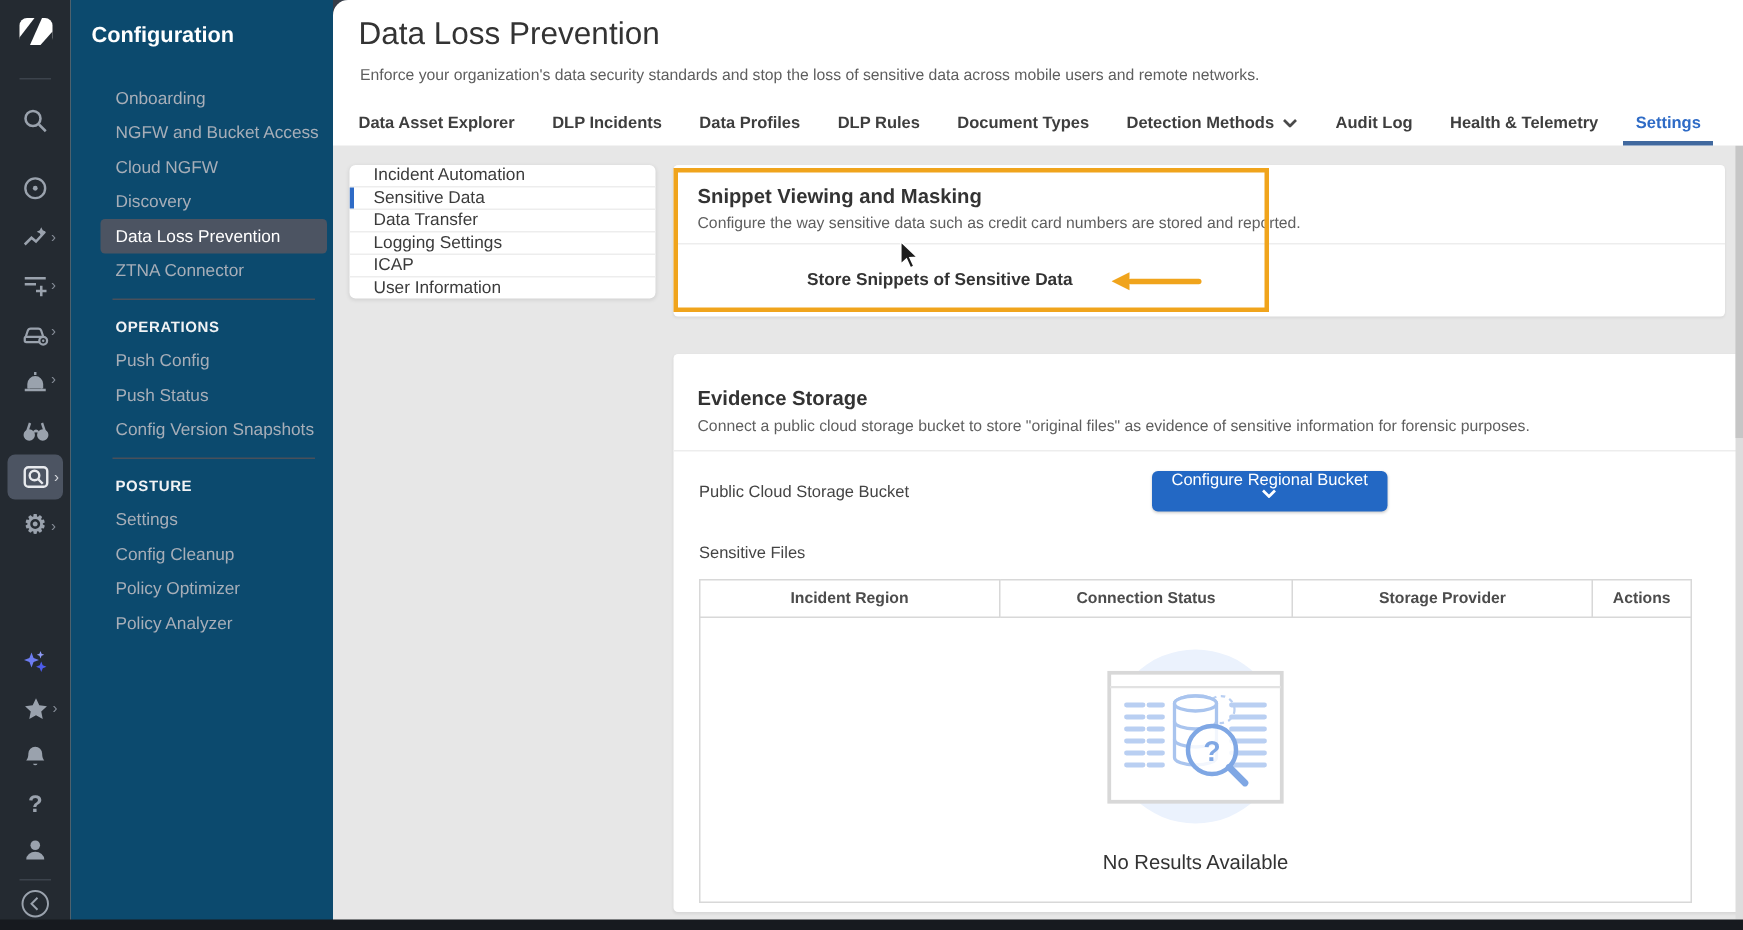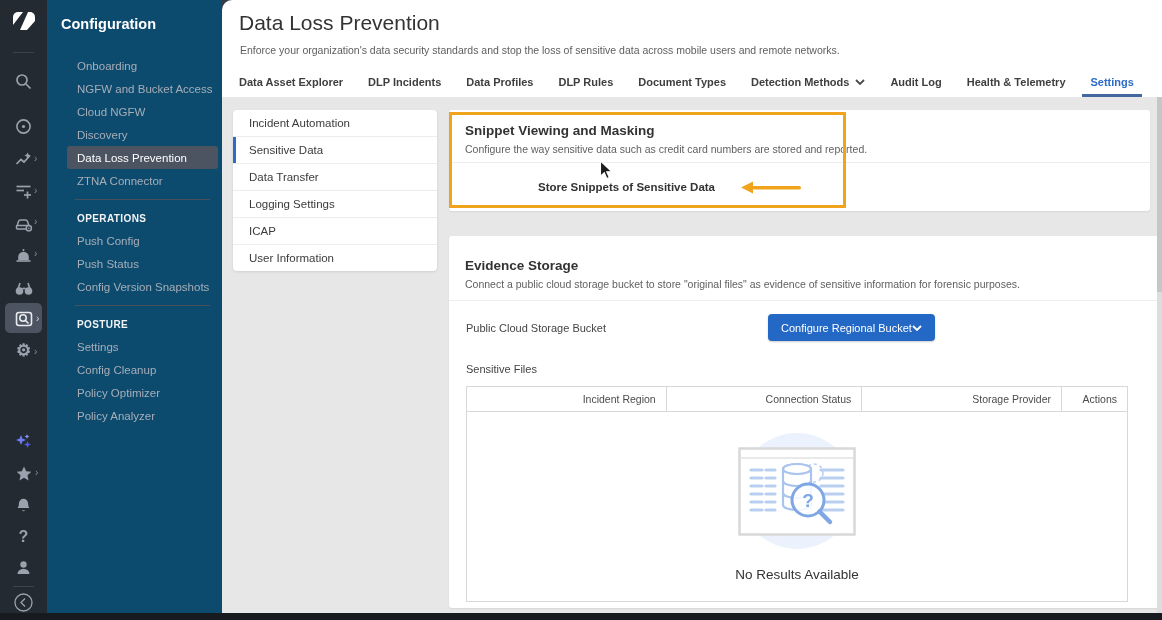--- a/index.html
+++ b/index.html
@@ -33,42 +33,42 @@
   .page-subtitle { position:absolute; left:18px; top:44px; font-size:10.5px; color:#5e5e5e; }
   .tabs { position:absolute; left:17px; right:28px; bottom:0; height:31px; display:flex; justify-content:space-between; align-items:center; }
   .tab { position:relative; height:100%; display:flex; align-items:center; gap:6px; font-size:11px; font-weight:bold; color:#3e3e3e; cursor:pointer; white-space:nowrap; }
   .tab.active { color:#2e6bc6; }
   .tab.active::after { content:''; position:absolute; left:-8px; right:-8px; bottom:0; height:3px; background:#41699f; }
   .content { position:absolute; left:0; right:0; top:97px; bottom:7px; background:#e7e7e7; z-index:1; }
   .scroll-track { position:absolute; right:0; top:0; bottom:0; width:5px; background:#dddddd; }
   .scroll-thumb { position:absolute; right:0; top:0; width:5px; height:195px; background:#c6c6c6; }
   
   .subnav { position:absolute; left:11px; top:13px; width:204px; background:#ffffff; border-radius:4px; box-shadow:0 1px 3px rgba(0,0,0,.10); overflow:hidden; }
-  .subnav-item { position:relative; padding:7px 16px; font-size:11.5px; color:#3b3b3b; border-bottom:1px solid #ededed; cursor:pointer; }
+  .subnav-item { position:relative; padding:1px 16px; font-size:11.5px; color:#3b3b3b; border-bottom:1px solid #ededed; cursor:pointer; }
   .subnav-item:last-child { border-bottom:none; }
   .subnav-item.active::before { content:''; position:absolute; left:0; top:0; bottom:0; width:3px; background:#2e6bc6; }
   
   .snippet-card { position:absolute; left:227px; top:13px; width:701px; height:101px; background:#ffffff; border-radius:3px; box-shadow:0 1px 2px rgba(0,0,0,.07); }
   .snippet-title { position:absolute; left:16px; top:13px; font-size:13.5px; font-weight:bold; color:#333333; }
   .snippet-desc { position:absolute; left:16px; top:33px; font-size:10.5px; color:#5f5f5f;text-align:right; }
   .snippet-divider { position:absolute; left:0; right:0; top:52px; height:1px; background:#ededed; }
   .snippet-row { position:absolute; left:0; right:0; top:53px; bottom:0; display:flex; align-items:center; }
   .snippet-setting { margin-left:89px; font-size:11.5px; font-weight:bold; color:#333333; }
   .arrow-svg { margin-left:26px; }
   .highlight-box { position:absolute; left:0; top:2px; width:397px; height:96px; border:3px solid #f0a41c; pointer-events:none; z-index:6; }
   
   .evidence-card { position:absolute; left:227px; top:139px; width:771px; height:372px; background:#ffffff; border-radius:3px; box-shadow:0 1px 2px rgba(0,0,0,.07); }
   .evidence-title { position:absolute; left:16px; top:22px; font-size:13.5px; font-weight:bold; color:#333333; }
   .evidence-desc { position:absolute; left:16px; top:42px; font-size:10.5px; color:#5f5f5f; }
   .evidence-divider { position:absolute; left:0; right:0; top:64px; height:1px; background:#ededed; }
   .bucket-label { position:absolute; left:17px; top:86px; font-size:11px; color:#444444; }
-  .bucket-button { position:absolute; left:319px; top:78px; height:27px; padding:0 13px; background:#2368c4; color:#ffffff; border:none; border-radius:4px; font-size:11px; font-family:"Liberation Sans", sans-serif; display:flex; align-items:center; gap:0; cursor:pointer; box-shadow:0 1px 2px rgba(0,0,0,.2); }
+  .bucket-button { position:absolute; left:319px; top:78px; height:27px; padding:0 13px; background:#2368c4; color:#ffffff; border:none; border-radius:4px; font-size:11px; font-family:"Liberation Sans", sans-serif; display:flex; align-items:center; gap:0; cursor:pointer; box-shadow:0 1px 2px rgba(0,0,0,.2);flex-direction:column; }
   .files-label { position:absolute; left:17px; top:127px; font-size:11px; color:#444444; }
   .files-table { position:absolute; left:17px; top:150px; width:662px; border-collapse:collapse; }
-  .files-table th { border:1px solid #d8d8d8; font-size:10.5px; font-weight:normal; color:#4c4c4c; text-align:right; padding:6px 10px; background:#ffffff; }
+  .files-table th { border:1px solid #d8d8d8; font-size:10.5px; font-weight:bold; color:#4c4c4c; text-align:center; padding:6px 10px; background:#ffffff; }
   .files-table td.empty-cell { border:1px solid #d8d8d8; height:190px; vertical-align:middle; text-align:center; }
   .empty-wrap { display:flex; flex-direction:column; align-items:center; }
   .empty-art { position:relative; width:150px; height:122px; }
   .empty-circle { position:absolute; left:17px; top:2px; width:116px; height:116px; border-radius:50%; background:#ebf2fd; }
   .empty-icon { position:absolute; left:16px; top:16px; }
   .empty-text { margin-top:14px; font-size:13.5px; color:#333333; }
   
   .cursor { position:absolute; left:599px; top:160px; z-index:25; pointer-events:none; }
   .bottom-bar { position:absolute; left:0; right:0; bottom:0; height:7px; background:#171a1f; z-index:30; }
 </style>

